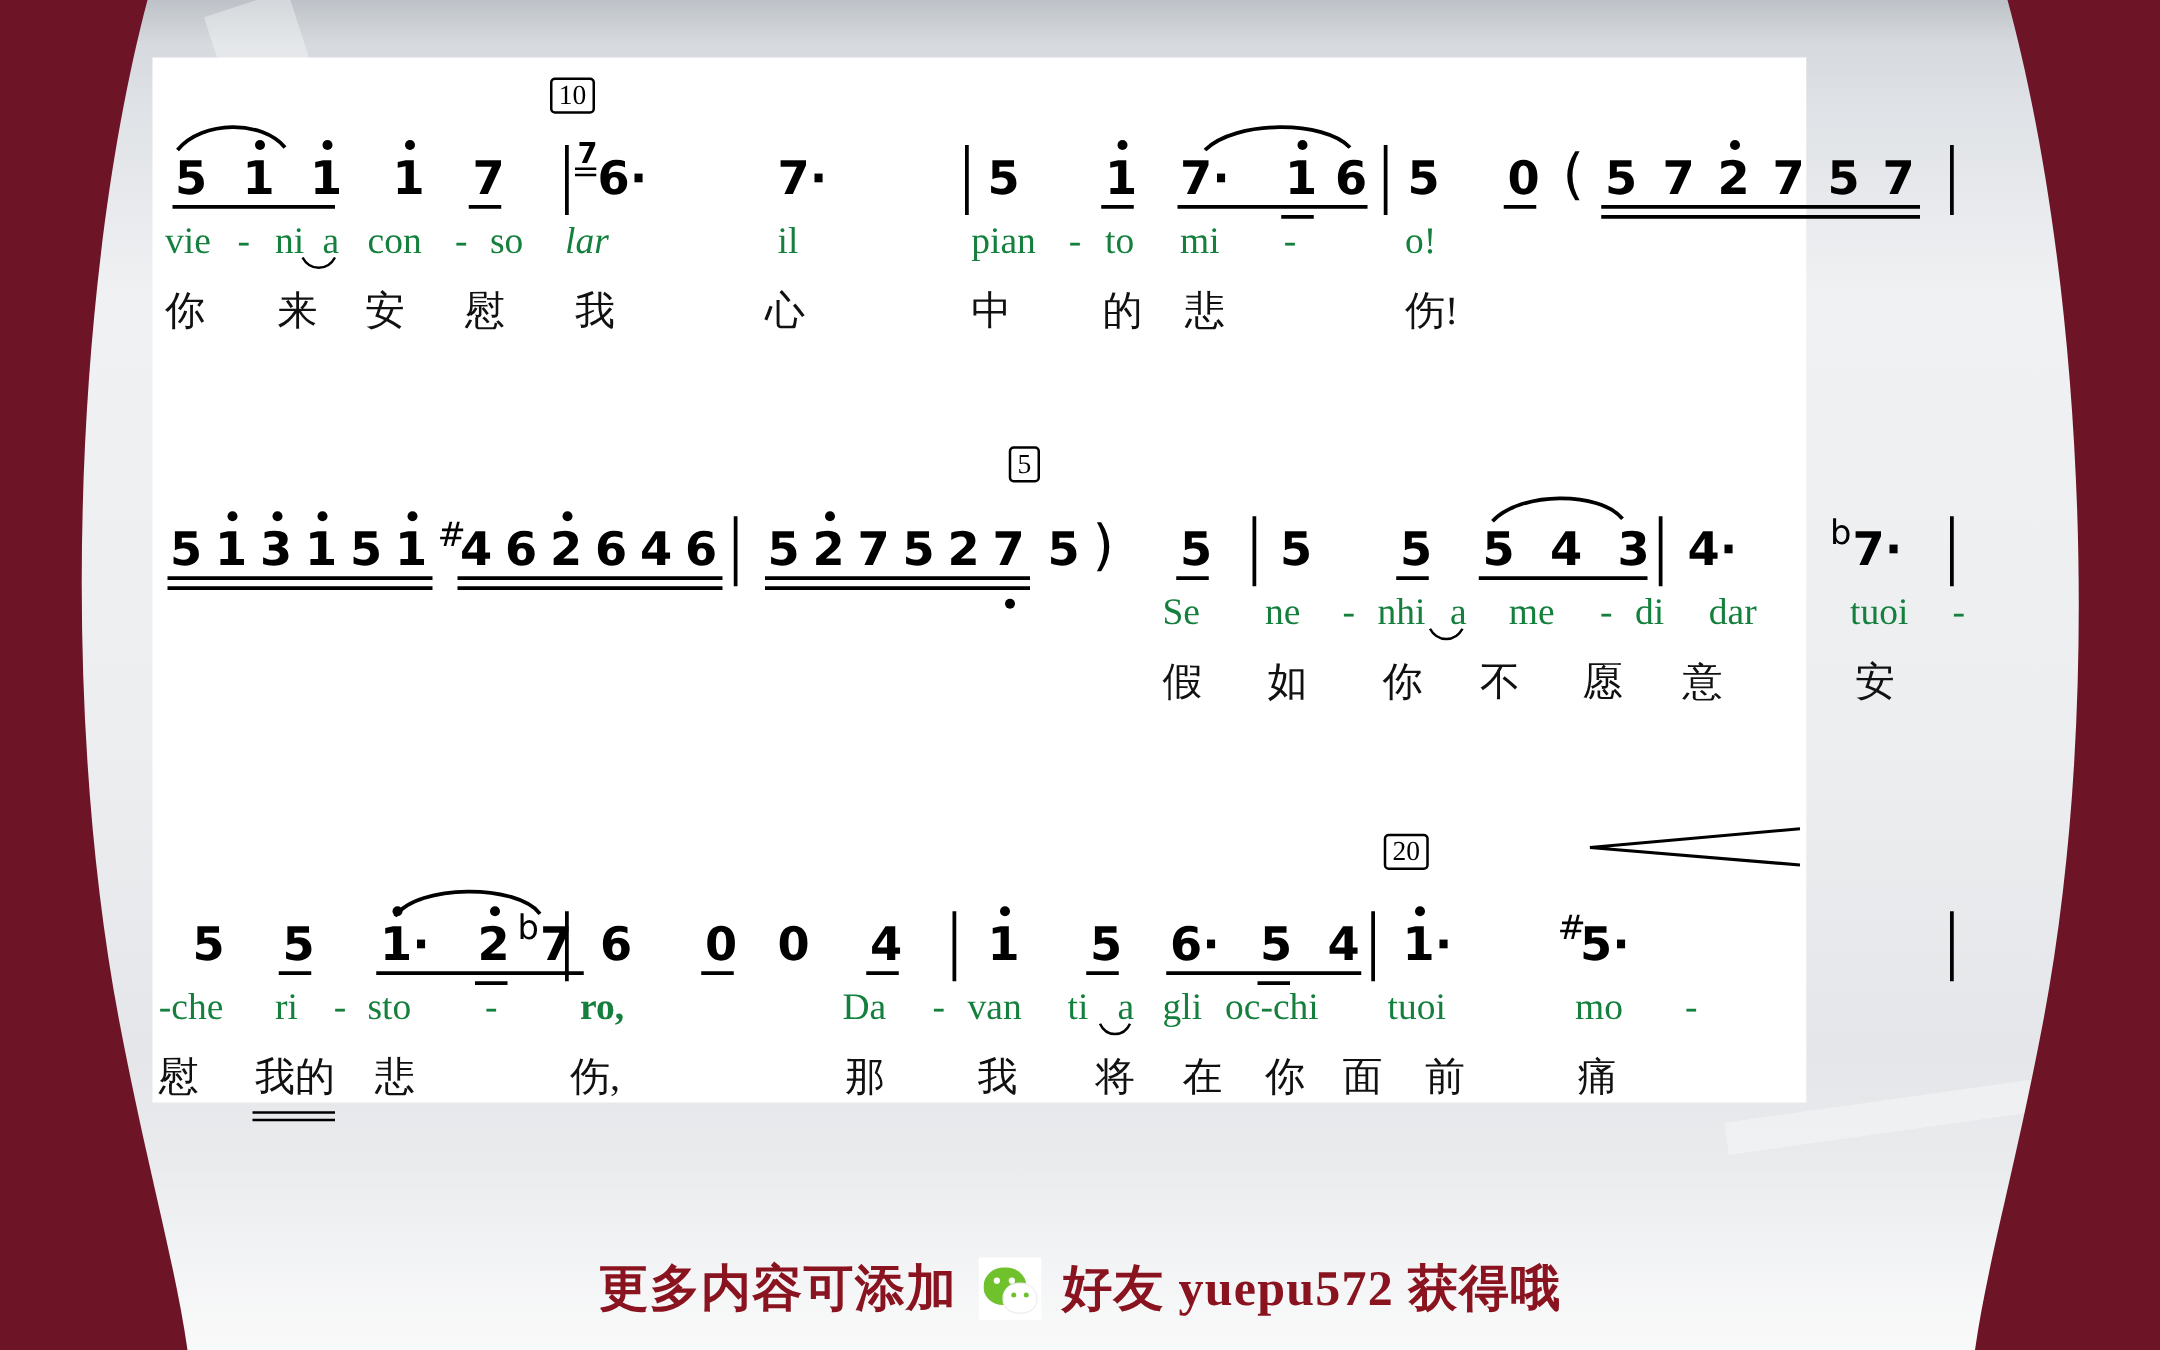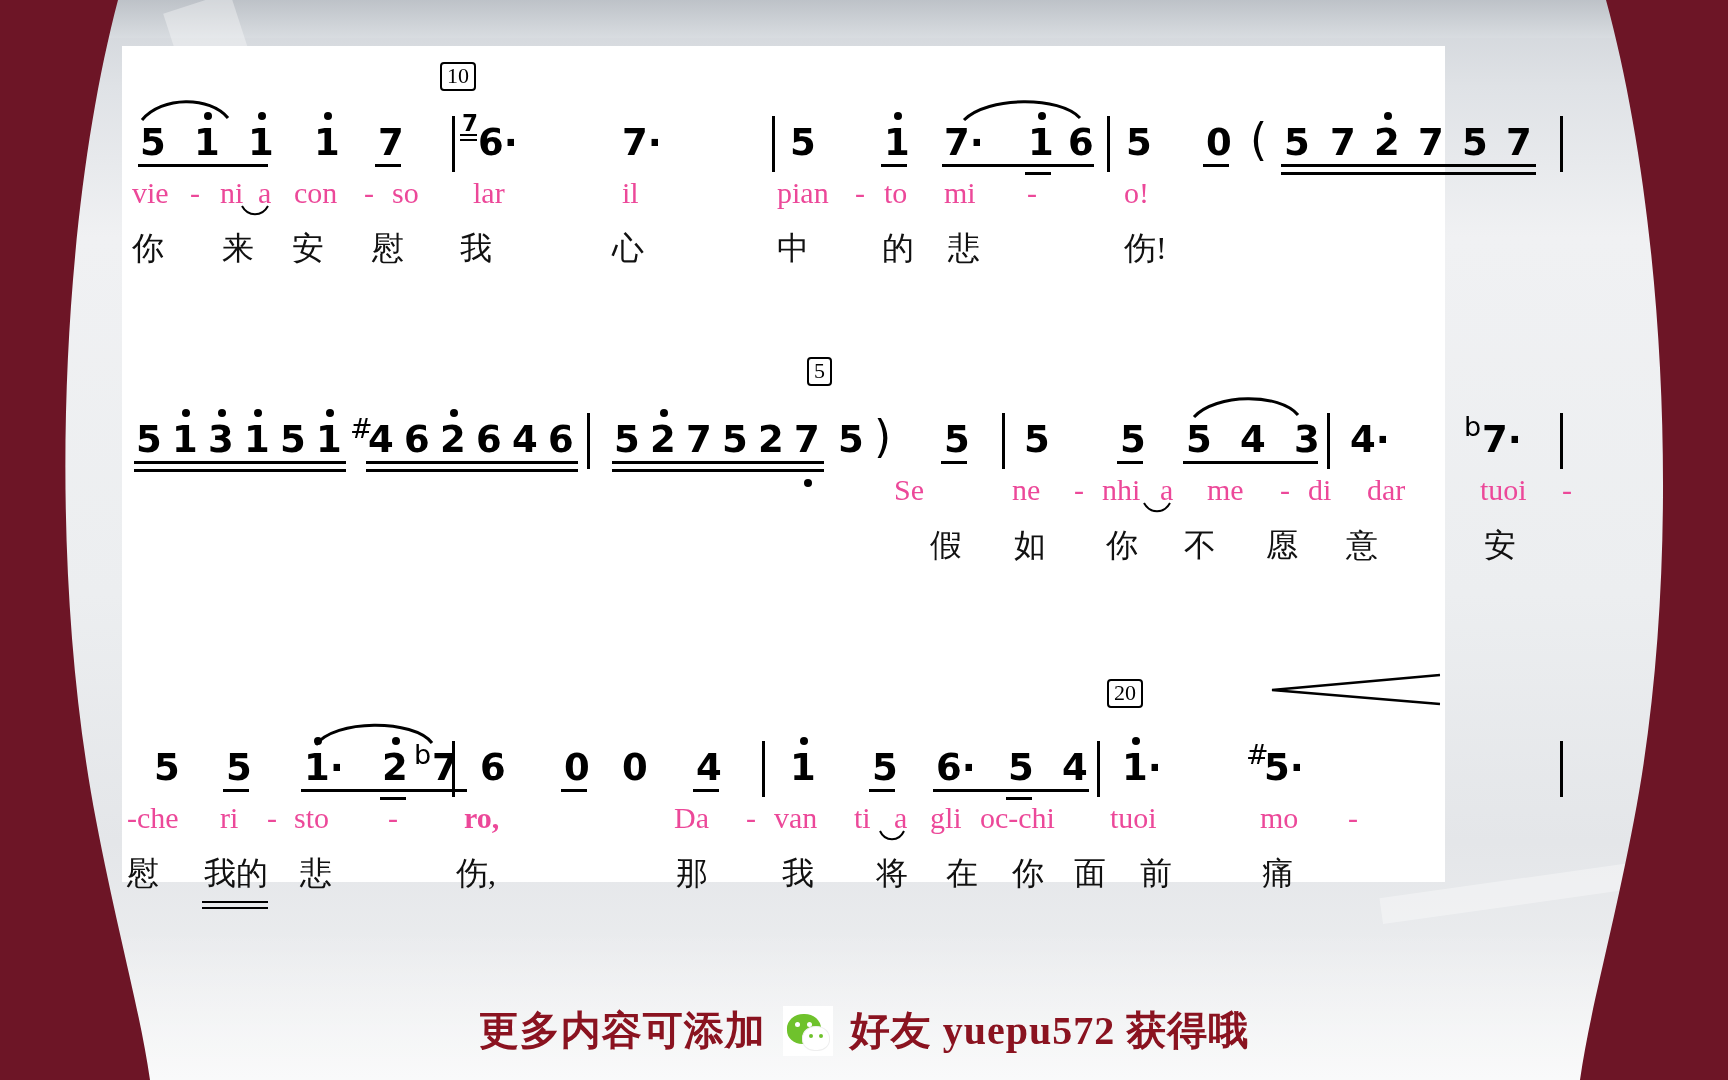--- a/index.html
+++ b/index.html
@@ -45,21 +45,21 @@
     font-weight:bold;
     font-size:37px;
     line-height:1;
     color:#000;
     white-space:pre;
   }
   .tok.lyr{
     font-family:"Liberation Serif", serif;
     font-weight:normal;
     font-size:30px;
-    color:#ec4899;
+    color:#15803d;
   }
   .tok.cjk{
     font-family:"Liberation Serif","DejaVu Sans", serif;
     font-weight:normal;
     font-size:32px;
     color:#111;
   }
   .bar{
     position:absolute;width:3px;background:#000;
   }
@@ -203,21 +203,21 @@
       <div class="tok lyr" style="left:98px;">ni</div>
       <div class="tok lyr" style="left:136px;">a</div>
       <div class="slur" style="left:118px;top:26px;">
         <svg width="30" height="14">
             <path d="M2,2 C8,13 22,13 28,2" stroke="#000" stroke-width="2" fill="none"></path>
           </svg>
       </div>
       <div class="tok lyr" style="left:172px;">con</div>
       <div class="tok lyr" style="left:242px;">-</div>
       <div class="tok lyr" style="left:270px;">so</div>
-      <div class="tok lyr" style="left:351px;">lar</div>
+      <div class="tok lyr" style="left:330px;font-style:italic;">lar</div>
       <div class="tok lyr" style="left:500px;">il</div>
       <div class="tok lyr" style="left:655px;">pian</div>
       <div class="tok lyr" style="left:733px;">-</div>
       <div class="tok lyr" style="left:762px;">to</div>
       <div class="tok lyr" style="left:822px;">mi</div>
       <div class="tok lyr" style="left:905px;">-</div>
       <div class="tok lyr" style="left:1002px;">o!</div>
     </div>
 
     <div class="lyricrow" style="top:176px;">
@@ -301,21 +301,21 @@
       <div class="bar" style="left:1205px;top:10px;height:56px;"></div>
       <div class="tok" style="left:1228px;top:18px;">4·</div>
 
       <div class="accid" style="left:1342px;top:8px;">b</div>
       <div class="tok" style="left:1360px;top:18px;">7·</div>
 
       <div class="bar" style="left:1438px;top:10px;height:56px;"></div>
     </div>
 
     <div class="lyricrow" style="top:124px;">
-      <div class="tok lyr" style="left:772px;">Se</div>
+      <div class="tok lyr" style="left:808px;">Se</div>
       <div class="tok lyr" style="left:890px;">ne</div>
       <div class="tok lyr" style="left:952px;">-</div>
       <div class="tok lyr" style="left:980px;">nhi</div>
       <div class="tok lyr" style="left:1038px;">a</div>
       <div class="slur" style="left:1020px;top:26px;">
         <svg width="30" height="14">
             <path d="M2,2 C8,13 22,13 28,2" stroke="#000" stroke-width="2" fill="none"></path>
           </svg>
       </div>
       <div class="tok lyr" style="left:1085px;">me</div>
@@ -330,21 +330,21 @@
       <div class="tok cjk" style="left:808px;">假</div>
       <div class="tok cjk" style="left:892px;">如</div>
       <div class="tok cjk" style="left:984px;">你</div>
       <div class="tok cjk" style="left:1062px;">不</div>
       <div class="tok cjk" style="left:1144px;">愿</div>
       <div class="tok cjk" style="left:1224px;">意</div>
       <div class="tok cjk" style="left:1362px;">安</div>
     </div>
   </div>
 
-  <div class="system" id="system-3" style="top:615px;height:240px;margin-top:12px;">
+  <div class="system" id="system-3" style="top:615px;height:240px;">
 
     <div class="measnum" style="left:985px;top:6px;">20</div>
 
     <div class="hairpin" style="left:1148px;top:0px;">
       <svg width="172" height="34">
           <path d="M170,2 L2,17 L170,31" stroke="#000" stroke-width="2.5" fill="none"></path>
         </svg>
     </div>
 
     <div class="noterow" style="top:58px;">

